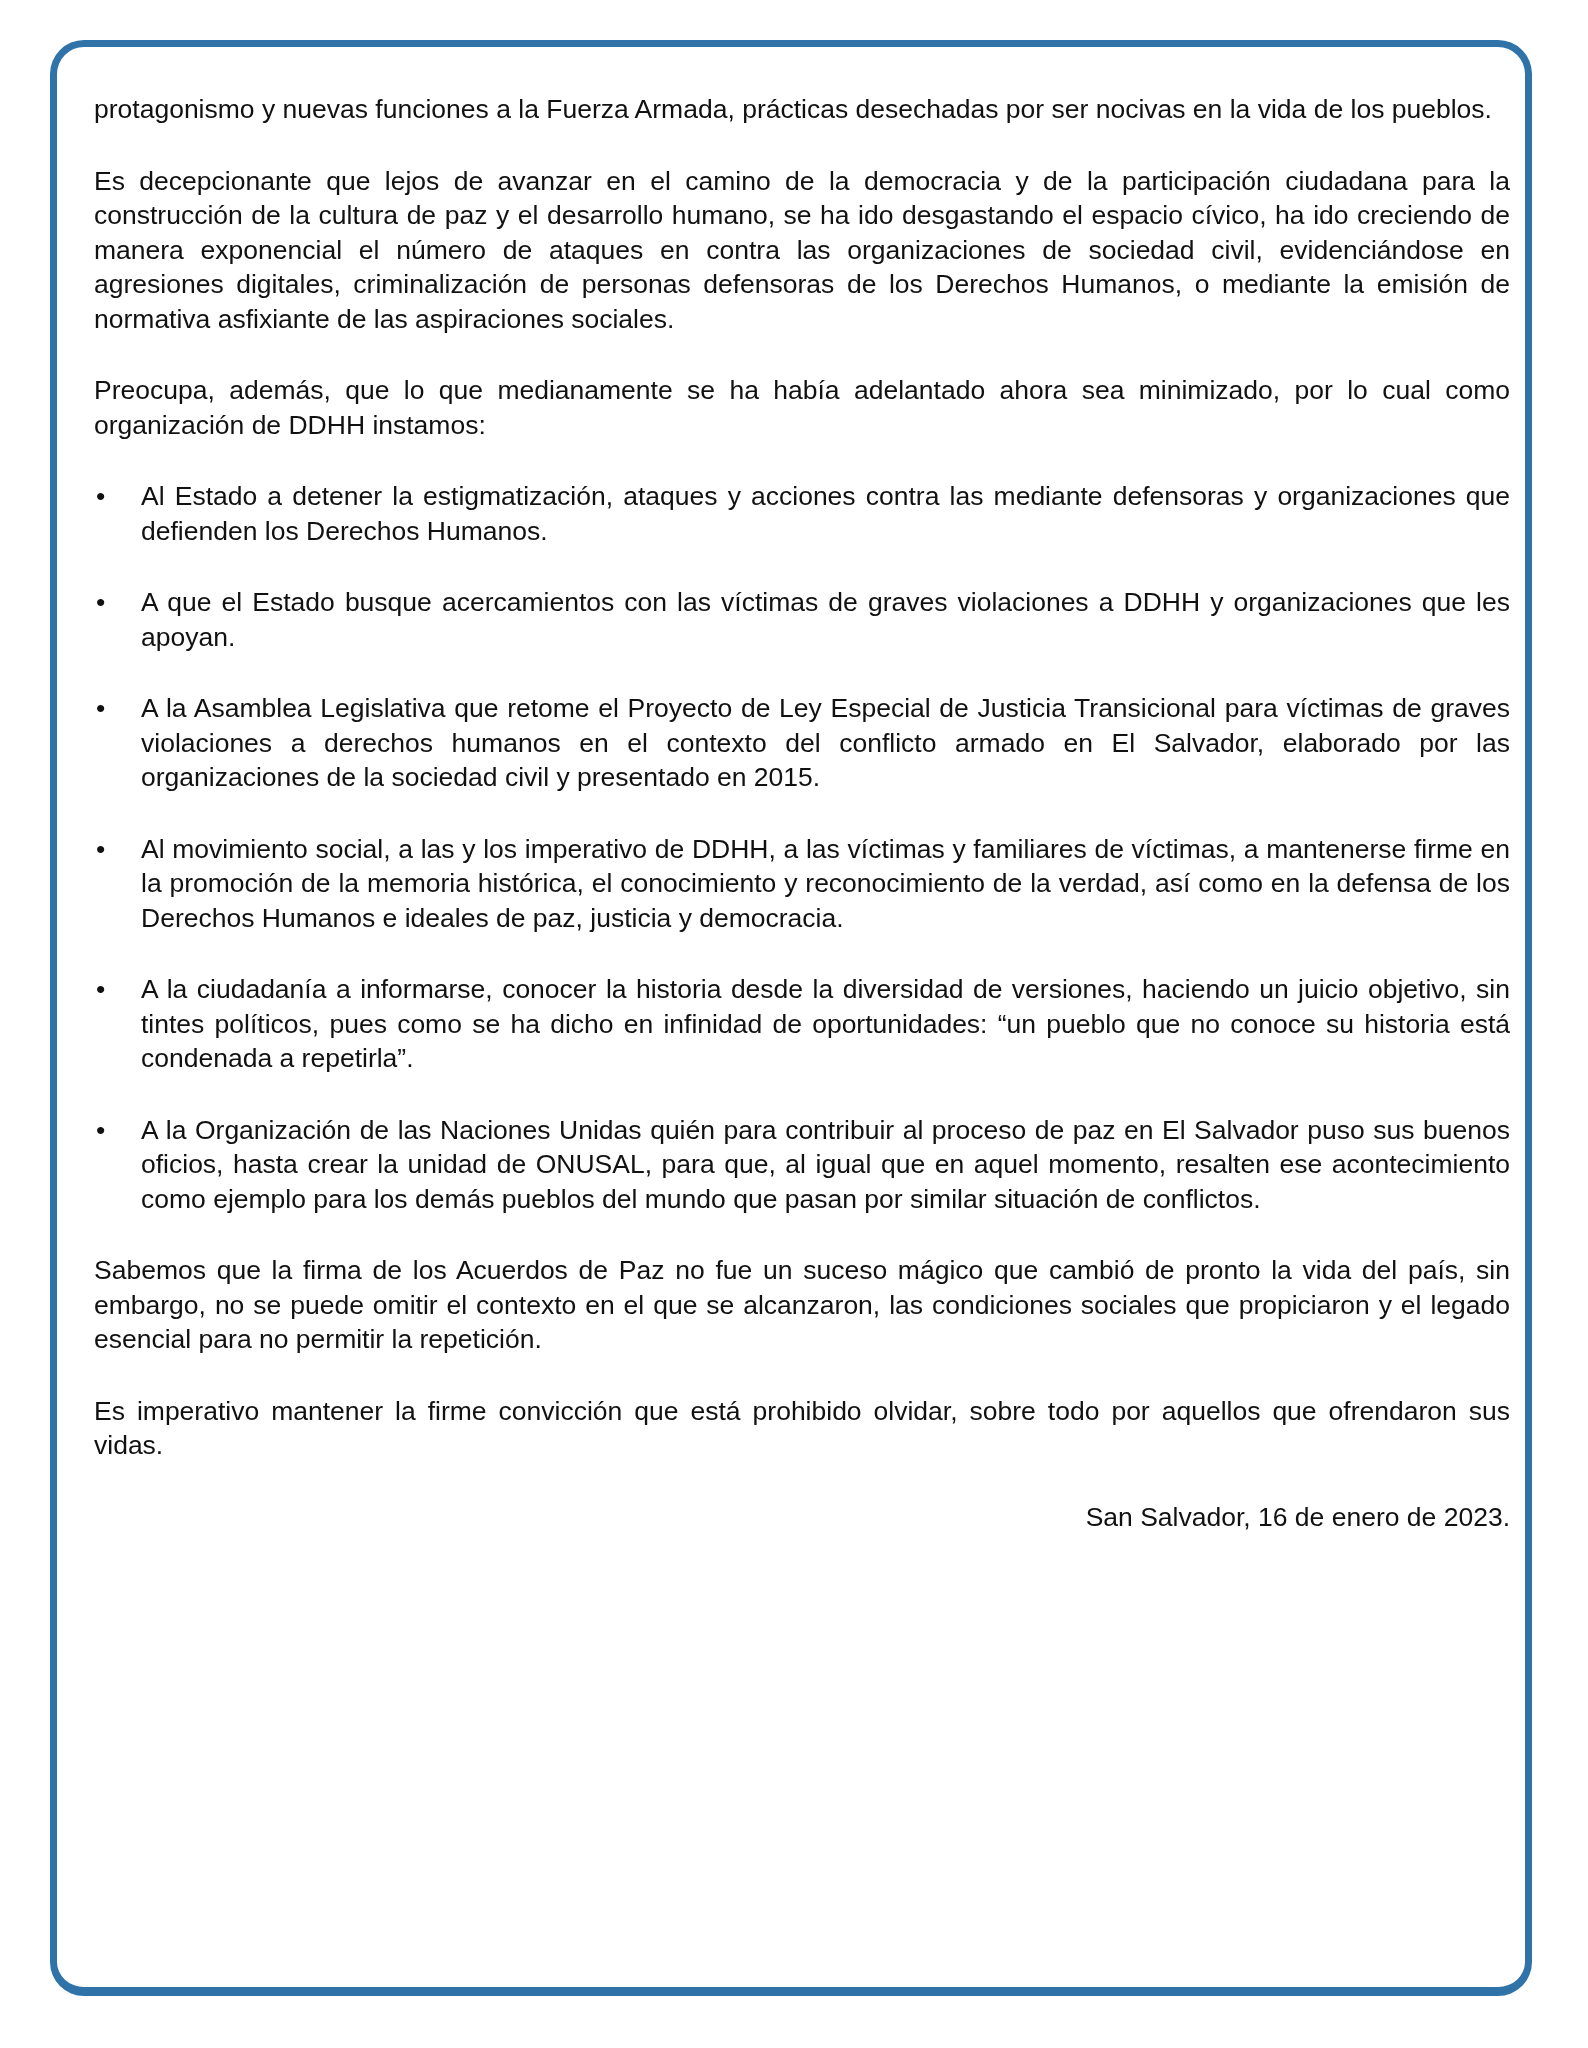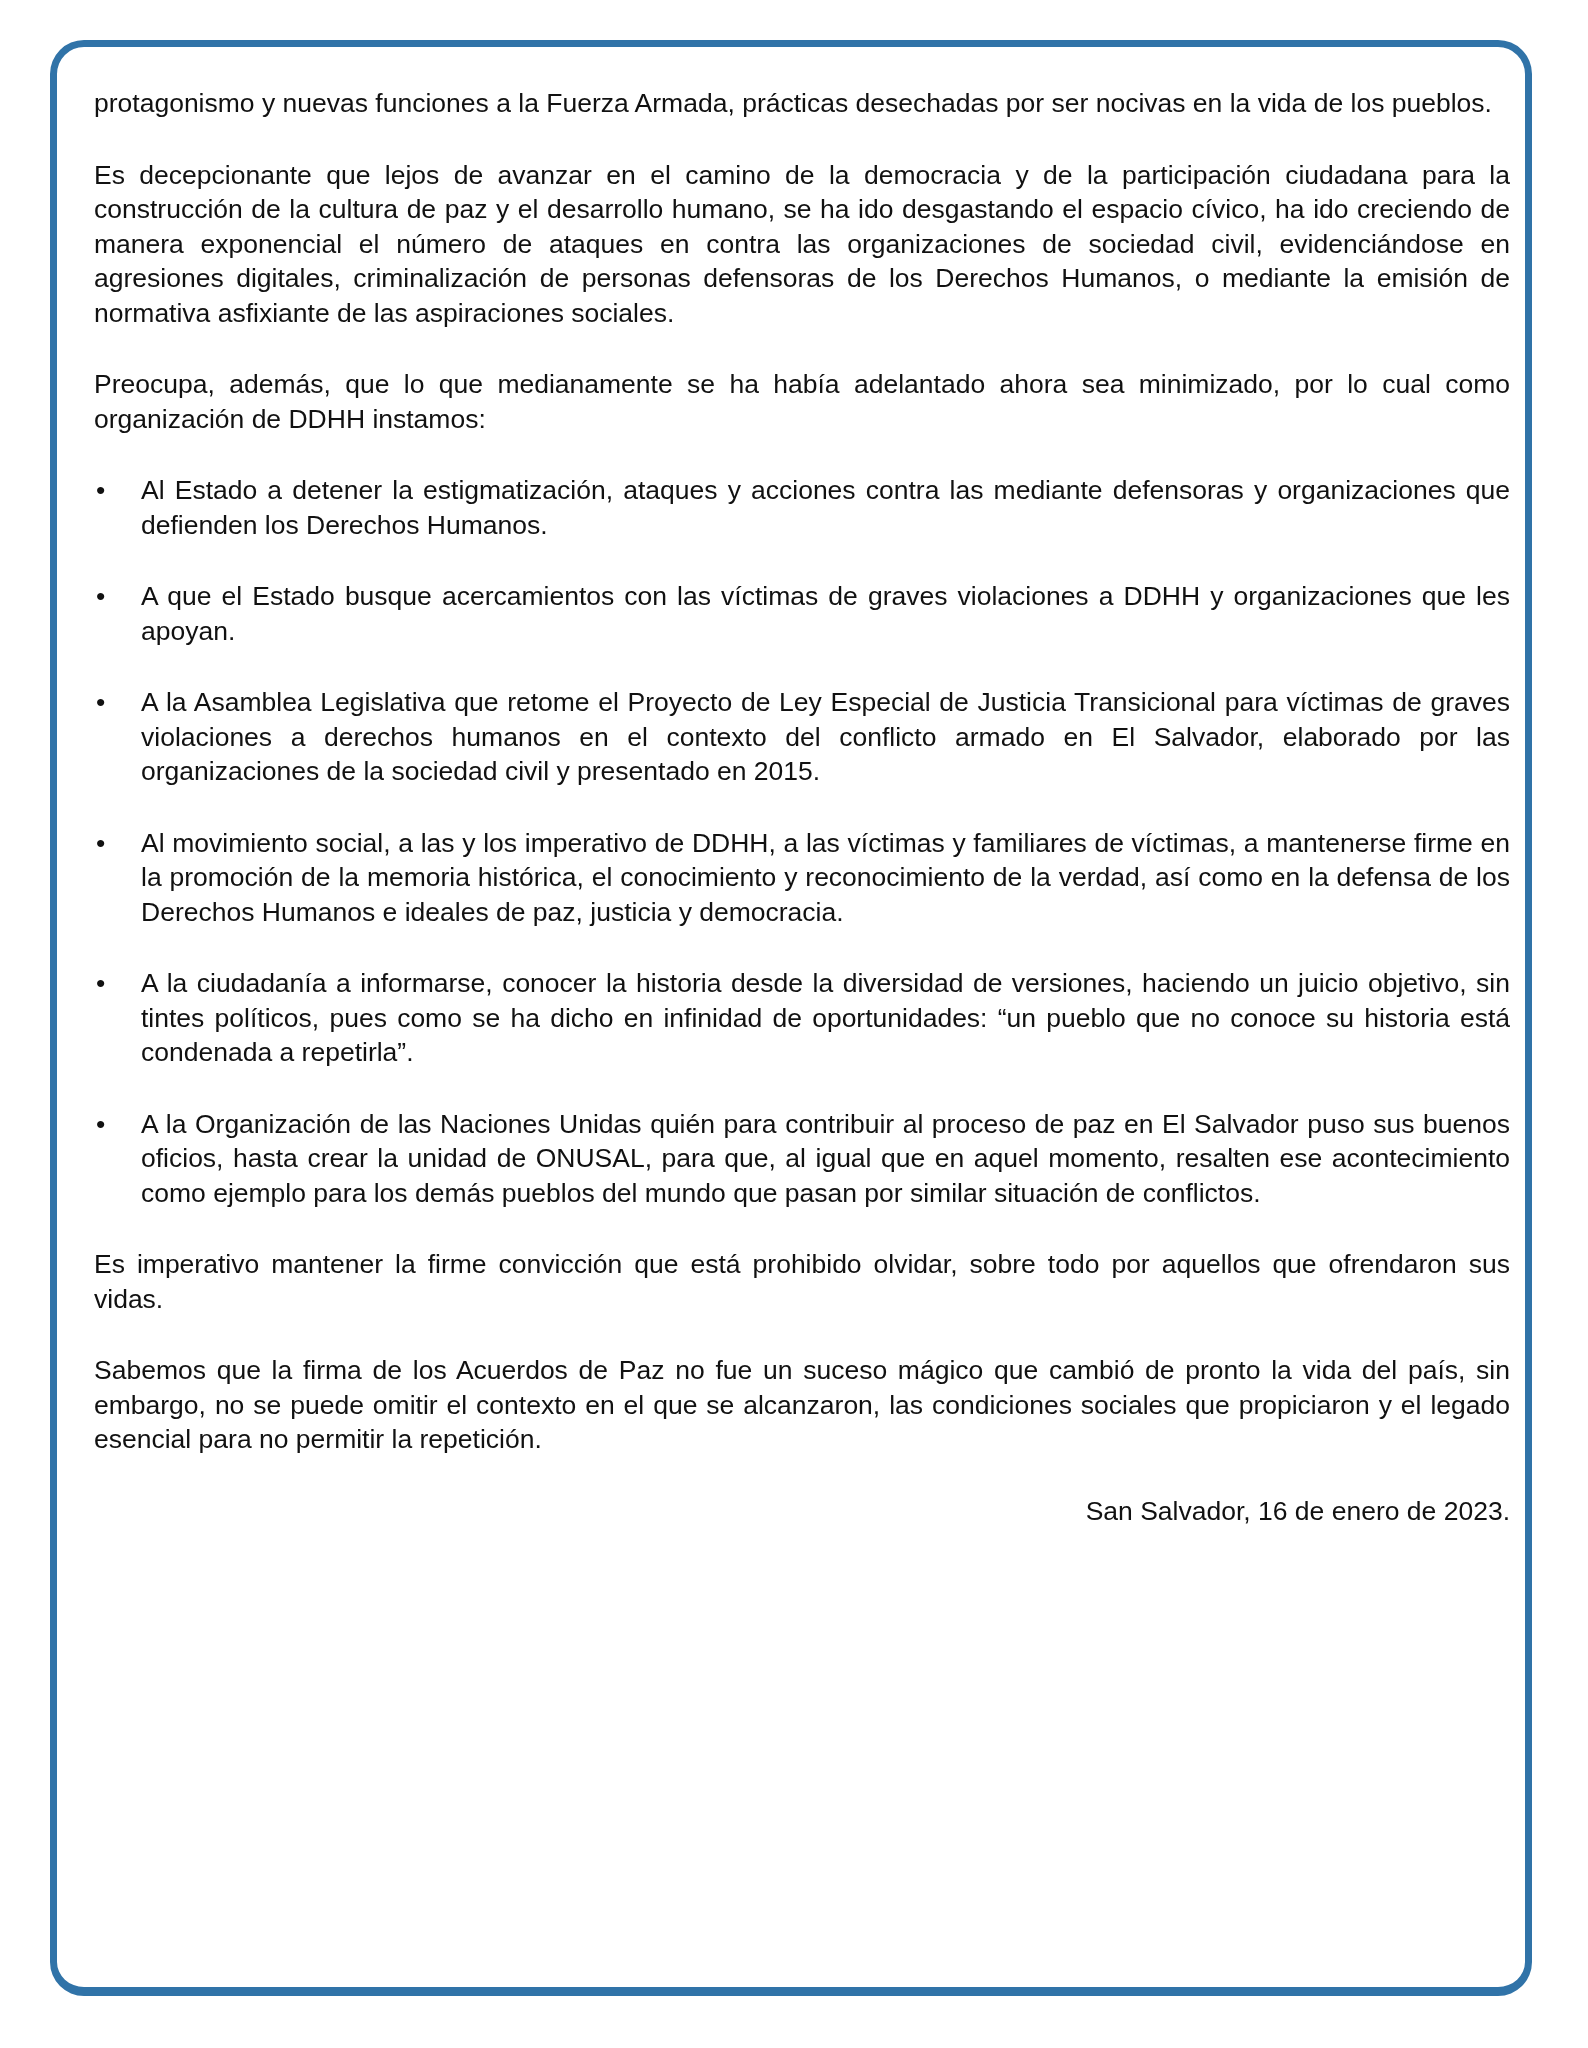--- a/index.html
+++ b/index.html
@@ -9,21 +9,21 @@
     left: 50px; top: 40px;
     width: 1482px; height: 1956px;
     box-sizing: border-box;
     border: 7px solid #3073a8;
     border-bottom-width: 9px;
     border-radius: 34px;
     background: #ffffff;
   }
   .content {
     position: absolute;
-    left: 94px; top: 86px;
+    left: 94px; top: 92px;
     width: 1416px;
     font-family: "Liberation Sans", sans-serif;
     font-size: 26.5px;
     line-height: 34.5px;
     color: #111111;
   }
   p { margin: 0 0 37px 0; text-align: justify; }
   p.first { margin-bottom: 37px; }
   ul { list-style: none; margin: 0; padding: 0; }
   li {
@@ -69,16 +69,16 @@
     <li>
       <span class="bullet">•</span>
       <span>A la ciudadanía a informarse, conocer la historia desde la diversidad de versiones, haciendo un juicio objetivo, sin tintes políticos, pues como se ha dicho en infinidad de oportunidades: “un pueblo que no conoce su historia está condenada a repetirla”.</span>
     </li>
     <li>
       <span class="bullet">•</span>
       <span>A la Organización de las Naciones Unidas quién para contribuir al proceso de paz en El Salvador puso sus buenos oficios, hasta crear la unidad de ONUSAL, para que, al igual que en aquel momento, resalten ese acontecimiento como ejemplo para los demás pueblos del mundo que pasan por similar situación de conflictos.</span>
     </li>
   </ul>
 
+  <p>Sabemos que la firma de los Acuerdos de Paz no fue un suceso mágico que cambió de pronto la vida del país, sin embargo, no se puede omitir el contexto en el que se alcanzaron, las condiciones sociales que propiciaron y el legado esencial para no permitir la repetición.</p>
   <p>Es imperativo mantener la firme convicción que está prohibido olvidar, sobre todo por aquellos que ofrendaron sus vidas.</p>
-  <p>Sabemos que la firma de los Acuerdos de Paz no fue un suceso mágico que cambió de pronto la vida del país, sin embargo, no se puede omitir el contexto en el que se alcanzaron, las condiciones sociales que propiciaron y el legado esencial para no permitir la repetición.</p>
   <p class="signoff">San Salvador, 16 de enero de 2023.</p>
 </div>
 
 </body></html>

